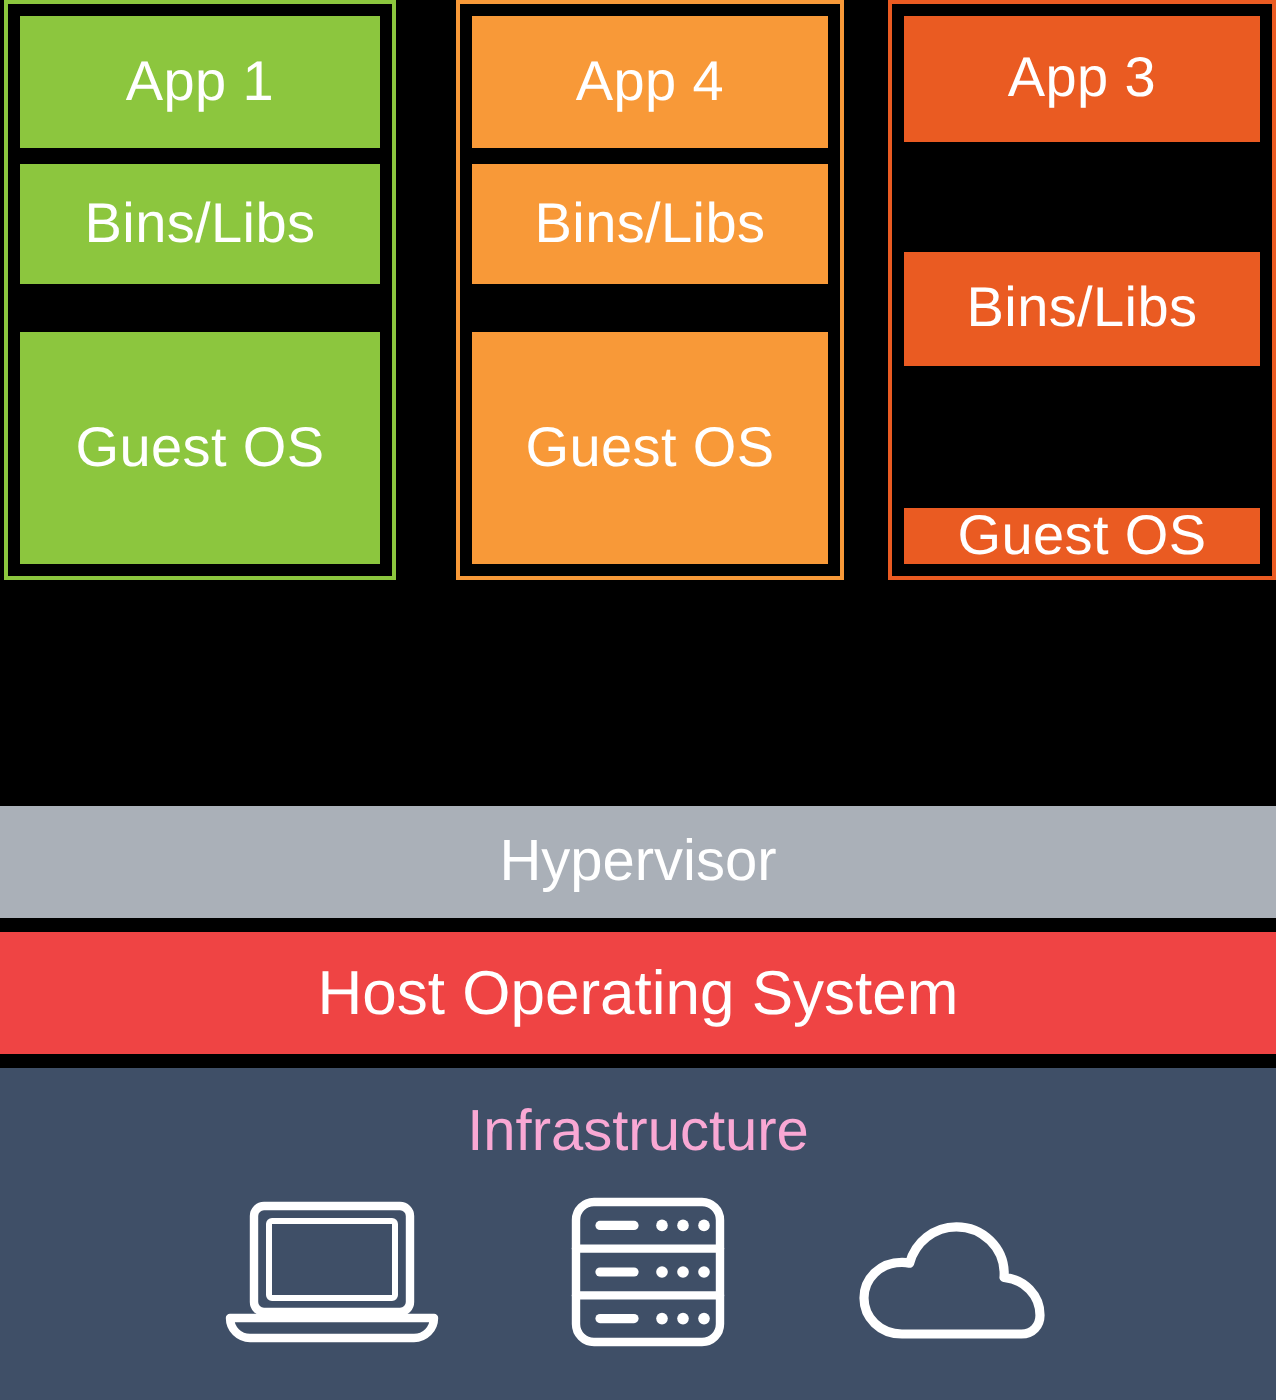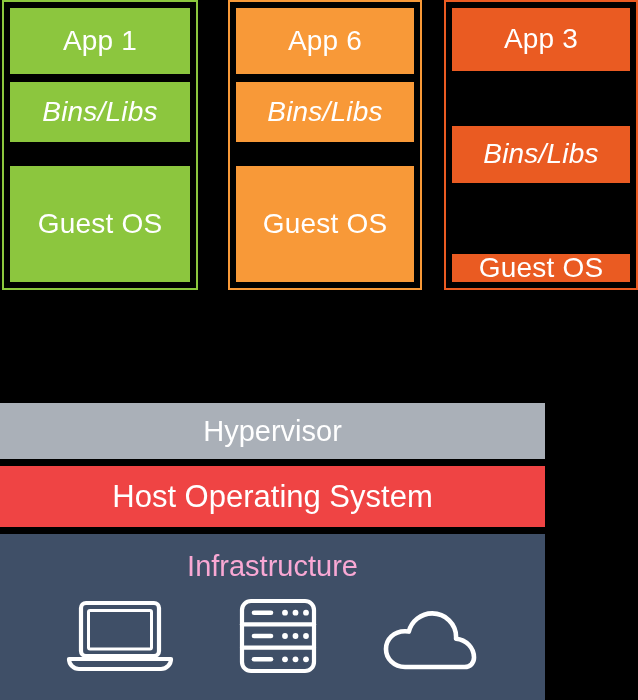--- a/index.html
+++ b/index.html
@@ -47,28 +47,28 @@
     display: flex;
     align-items: center;
     justify-content: center;
     color: #ffffff;
     font-size: 28px;
     line-height: 1;
     letter-spacing: 0.2px;
     white-space: nowrap;
   }
   .cell-app   { height: 66px; margin: 6px 6px 0 6px; }
-  .cell-bins  { height: 60px; margin: 8px 6px 16px 6px; font-style: italic; }
+  .cell-bins  { height: 60px; margin: 8px 6px 16px 6px; }
   .cell-guest { flex: 1 1 auto; margin: 8px 6px 6px 6px; }
 
   
   .bar {
     position: absolute;
     left: 0;
-    width: 545px;
+    width: 638px;
     box-sizing: border-box;
     display: flex;
     align-items: center;
     justify-content: center;
     color: #ffffff;
     white-space: nowrap;
   }
   #hypervisor-bar {
     top: 403px;
     height: 56px;
@@ -111,21 +111,21 @@
 
   <div class="vm-row">
 
     <div class="vm-col c1" id="col-1" style="border-color: rgb(140, 198, 62);">
       <div class="cell cell-app" style="background: rgb(140, 198, 62);">App 1</div>
       <div class="cell cell-bins" style="background: rgb(140, 198, 62);">Bins/Libs</div>
       <div class="cell cell-guest" style="background: rgb(140, 198, 62);">Guest OS</div>
     </div>
 
     <div class="vm-col c2" id="col-2" style="border-color: rgb(248, 153, 56);">
-      <div class="cell cell-app" style="background: rgb(248, 153, 56);">App 6</div>
+      <div class="cell cell-app" style="background: rgb(248, 153, 56);">App 4</div>
       <div class="cell cell-bins" style="background: rgb(248, 153, 56);">Bins/Libs</div>
       <div class="cell cell-guest" style="background: rgb(248, 153, 56);">Guest OS</div>
     </div>
 
     <div class="vm-col c3" id="col-3" style="border-color: rgb(234, 91, 34); gap: 47px;">
       <div class="cell cell-app" style="background: rgb(234, 91, 34);">App 3</div>
       <div class="cell cell-bins" style="background: rgb(234, 91, 34);">Bins/Libs</div>
       <div class="cell cell-guest" style="background: rgb(234, 91, 34);">Guest OS</div>
     </div>
   </div>

